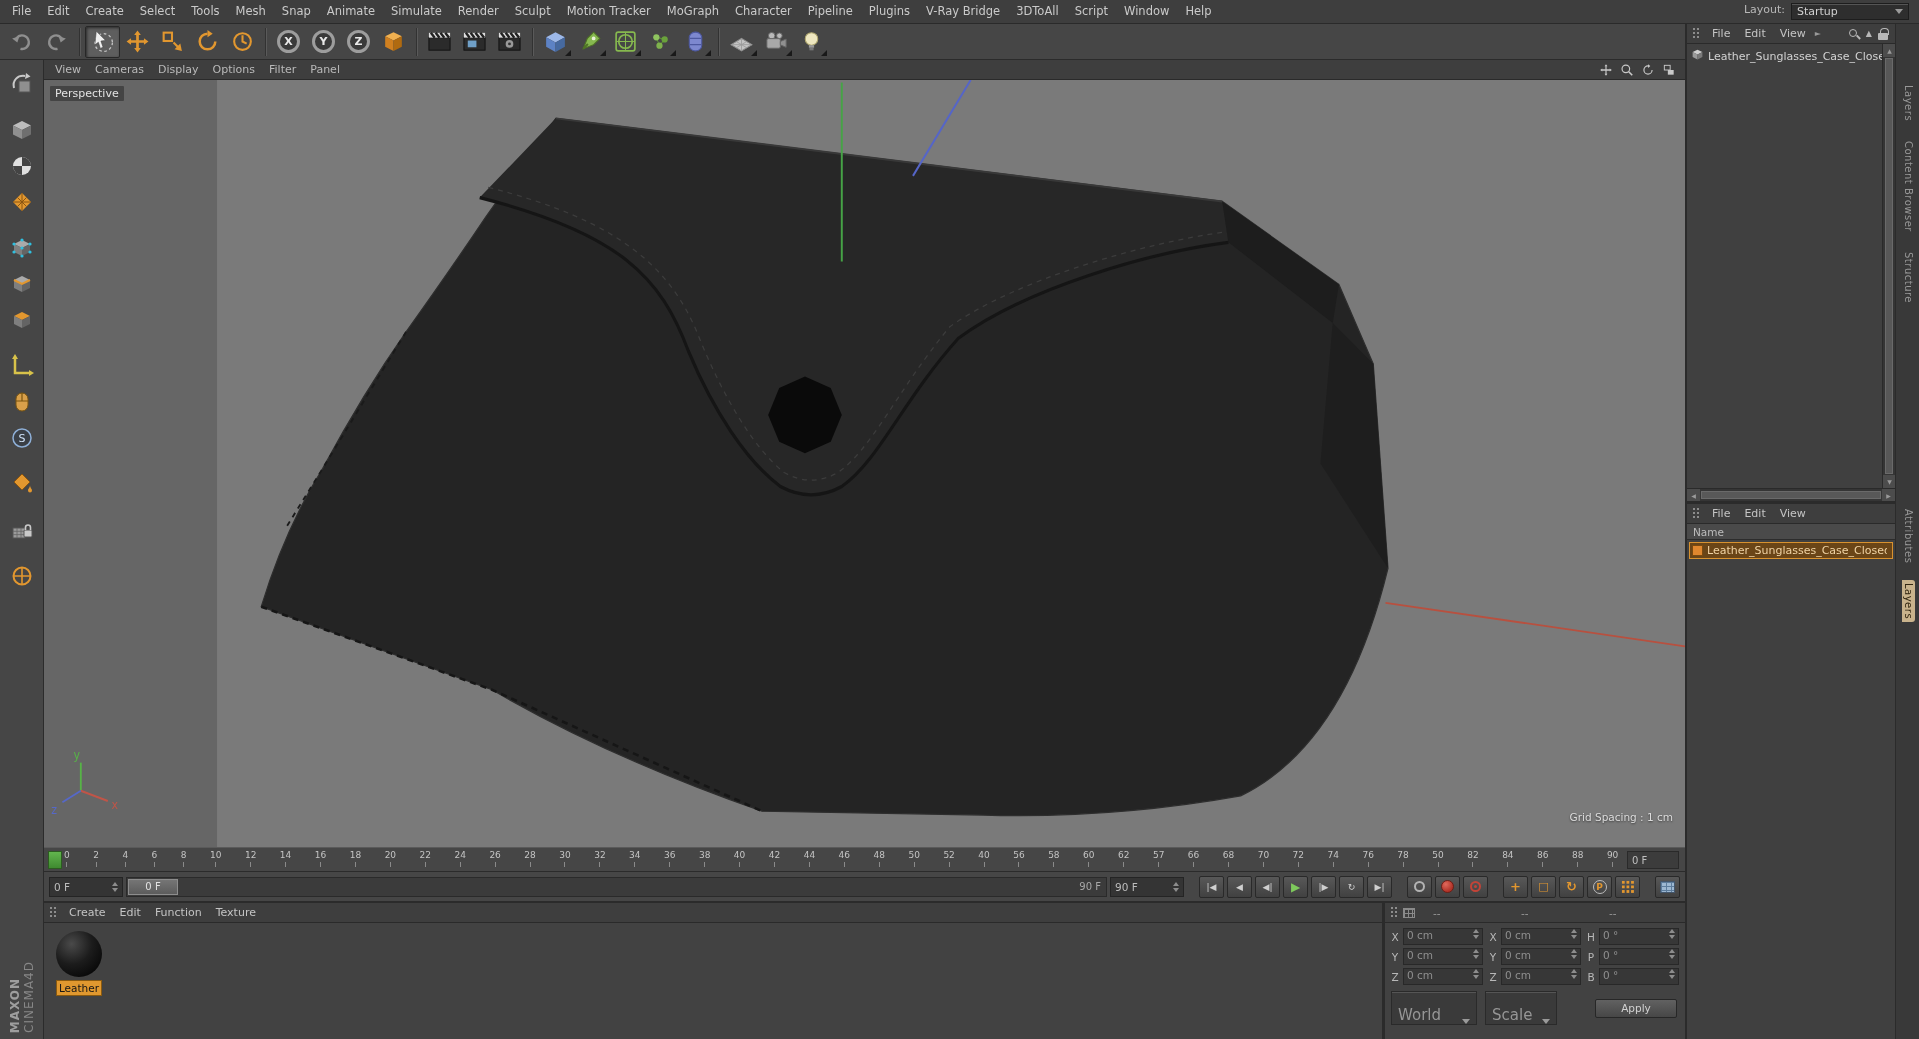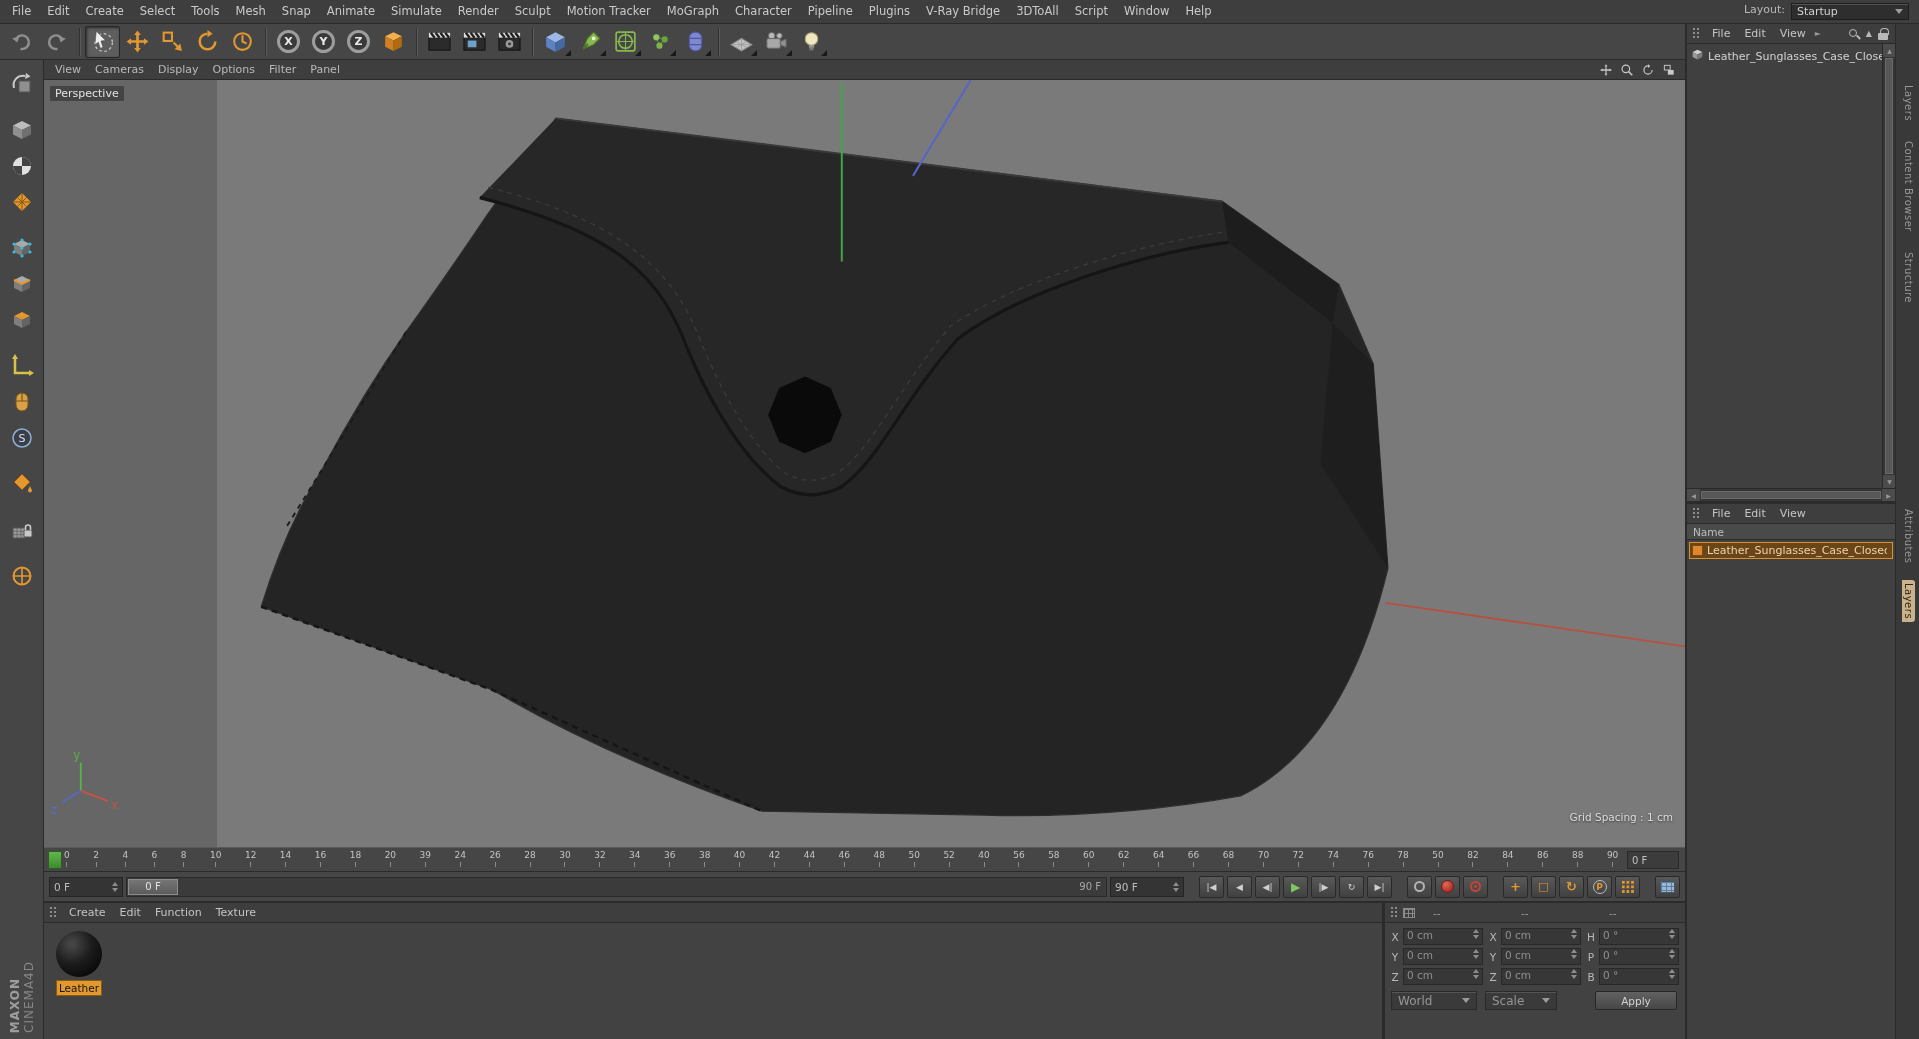--- a/index.html
+++ b/index.html
@@ -111,21 +111,21 @@
 .coords-top{display:flex;align-items:center}
 .coords-headers{flex:1;display:flex}
 .coords-headers span{flex:1;color:#9a9a9a;padding-left:16px;font-size:10.5px}
 .tbl-icon{width:12px;height:10px;border:1px solid #8a8a8a;background:repeating-linear-gradient(90deg,#8a8a8a 0 1px,transparent 1px 4px),repeating-linear-gradient(#8a8a8a 0 1px,transparent 1px 4px);margin-right:2px}
 .coords-grid{display:flex;gap:6px;padding:5px 6px 2px 6px}
 .coord-col{flex:1;display:flex;flex-direction:column;gap:3px}
 .coord-cell{display:flex;align-items:center;gap:4px}
 .coord-label{width:8px;color:#b9b9b9;font-size:10.5px;text-align:center}
 .coord-input{flex:1;height:17px;background:#373737;border:1px solid #282828;display:flex;align-items:flex-start;padding:0 3px;color:#8f8f8f;font-size:10.5px}
 .coords-bottom{display:flex;align-items:center;gap:8px;padding:4px 8px 0 6px}
-.dd{height:19px;background:#3a3a3a;border:1px solid #2a2a2a;box-shadow:inset 0 1px 0 #555;display:flex;align-items:center;padding:0 6px;color:#969696;font-size:12px}
+.dd{height:34px;background:#3a3a3a;border:1px solid #2a2a2a;box-shadow:inset 0 1px 0 #555;display:flex;align-items:flex-end;padding:0 6px;color:#969696;font-size:15px}
 .dd.w1{width:86px}.dd.w2{width:72px}
 .apply-btn{margin-left:auto;width:82px;height:19px;background:linear-gradient(#616161,#474747);border:1px solid #272727;border-radius:2px;display:flex;align-items:center;justify-content:center;color:#d2d2d2;font-size:10.5px;cursor:default}
 
 
 .right-col{width:210px;background:#3e3e3e;border-left:2px solid #2b2b2b;display:flex;flex-direction:column;flex:0 0 auto}
 .om-panel{height:477px;display:flex;flex-direction:column;flex:0 0 auto}
 .pm-overflow{color:#9a9a9a;font-size:8px;padding:0 2px}
 .pm-tools{margin-left:auto;display:flex;align-items:center;gap:6px;padding-right:3px}
 .i-search{position:relative;width:12px;height:12px}
 .i-search::before{content:"";position:absolute;left:1px;top:1px;width:6px;height:6px;border:1.6px solid #b8b8b8;border-radius:50%}
@@ -576,21 +576,21 @@
                 </div>
                 <div class="tick">
                   <span class="tick-num">18</span>
                   <i class="tick-mark"></i>
                 </div>
                 <div class="tick">
                   <span class="tick-num">20</span>
                   <i class="tick-mark"></i>
                 </div>
                 <div class="tick">
-                  <span class="tick-num">39</span>
+                  <span class="tick-num">22</span>
                   <i class="tick-mark"></i>
                 </div>
                 <div class="tick">
                   <span class="tick-num">24</span>
                   <i class="tick-mark"></i>
                 </div>
                 <div class="tick">
                   <span class="tick-num">26</span>
                   <i class="tick-mark"></i>
                 </div>
@@ -660,21 +660,21 @@
                 </div>
                 <div class="tick">
                   <span class="tick-num">60</span>
                   <i class="tick-mark"></i>
                 </div>
                 <div class="tick">
                   <span class="tick-num">62</span>
                   <i class="tick-mark"></i>
                 </div>
                 <div class="tick">
-                  <span class="tick-num">64</span>
+                  <span class="tick-num">57</span>
                   <i class="tick-mark"></i>
                 </div>
                 <div class="tick">
                   <span class="tick-num">66</span>
                   <i class="tick-mark"></i>
                 </div>
                 <div class="tick">
                   <span class="tick-num">68</span>
                   <i class="tick-mark"></i>
                 </div>

